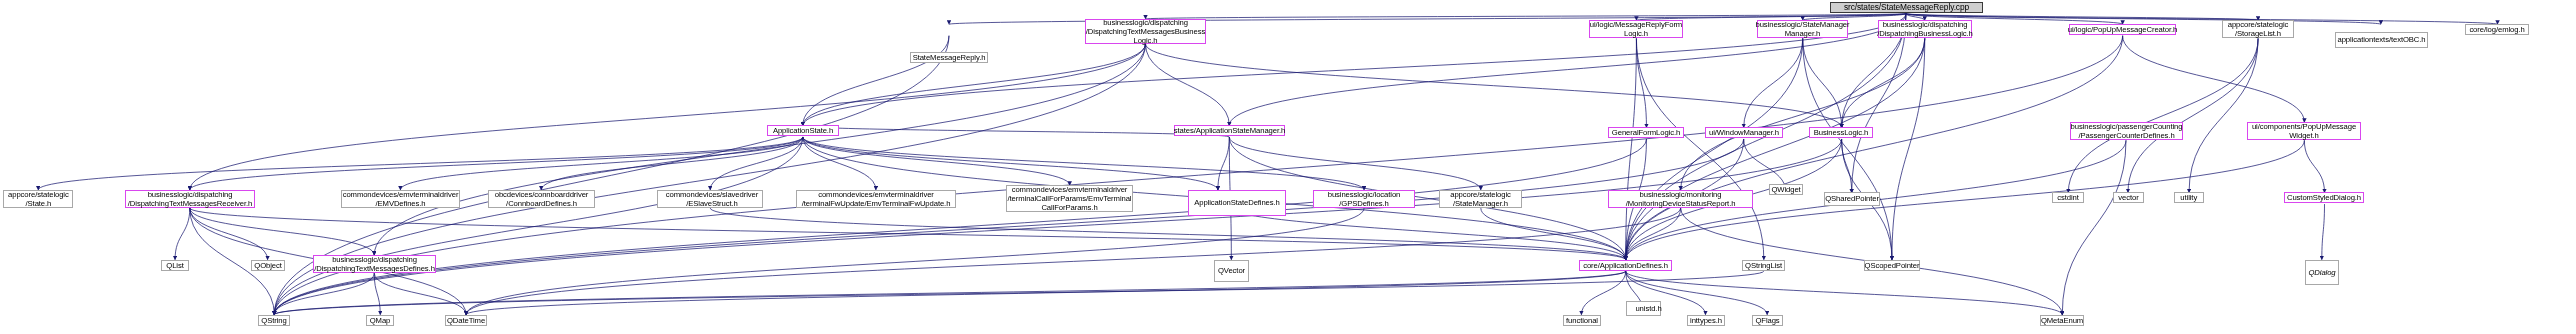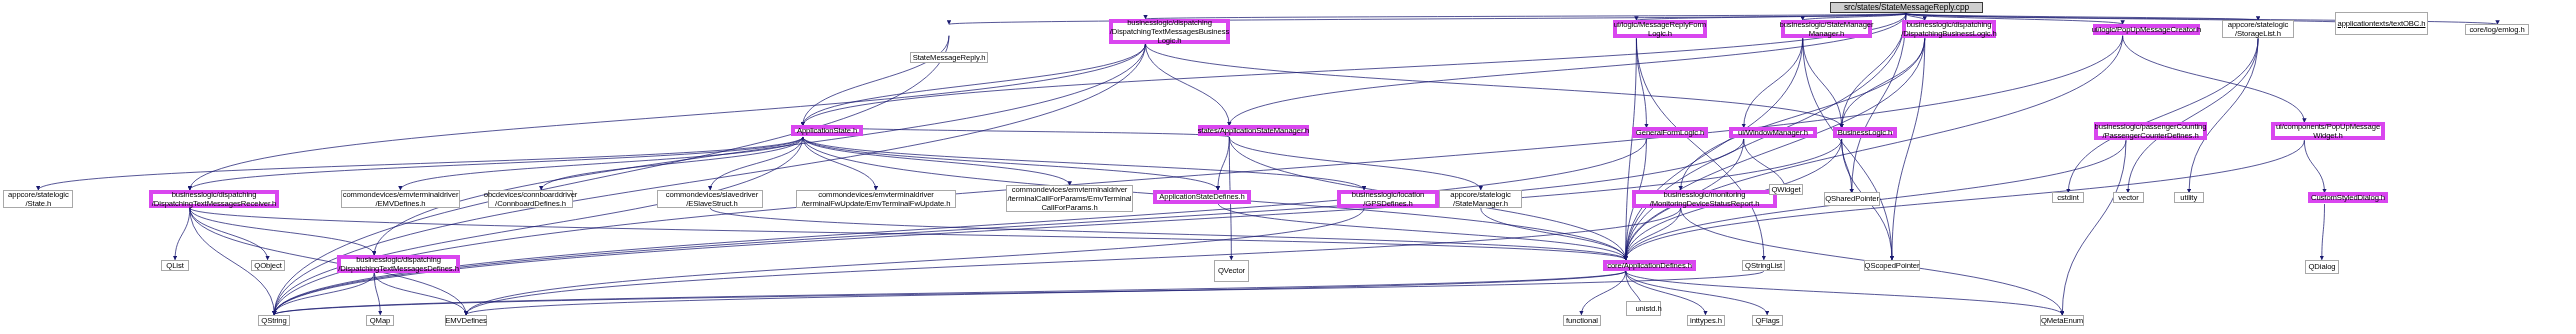--- a/index.html
+++ b/index.html
@@ -20,21 +20,21 @@
     font-size:7.7px;
     line-height:1.18;
     text-align:center;
     display:flex;
     align-items:center;
     justify-content:center;
     white-space:pre-line;
     padding:0.7px 2px;
     letter-spacing:-0.1px;
   }
-  .node.strong{border:4px solid #d946ef;margin-left:24px;}
+  .node.strong{border:1px solid #d946ef;}
   .node.title{background:#cfcfcf;border:0.7px solid #3a3a3a;font-size:8.4px;}
 </style>
 </head>
 <body>
 
 <div id="canvas">
   <svg id="edges" xmlns="http://www.w3.org/2000/svg" viewBox="0 0 3841 499" width="2576" height="335">
     <defs>
       <marker id="arrow" viewBox="0 0 10 10" refX="9" refY="5" markerWidth="6" markerHeight="6" orient="auto-start-reverse">
         <path d="M 0 0 L 10 5 L 0 10 z" fill="#191970"></path>
@@ -144,71 +144,71 @@
 Logic.h</div>
       <div class="node strong" style="left: 1589px; top: 20px; width: 94px; height: 18px;">ui/logic/MessageReplyForm
 Logic.h</div>
       <div class="node strong" style="left: 1757px; top: 20px; width: 91px; height: 18px;">businesslogic/StateManager
 Manager.h</div>
       <div class="node strong" style="left: 1878px; top: 20px; width: 94px; height: 18px;">businesslogic/dispatching
 /DispatchingBusinessLogic.h</div>
       <div class="node strong" style="left: 2069px; top: 24px; width: 107px; height: 11.4px;">ui/logic/PopUpMessageCreator.h</div>
       <div class="node " style="left: 2222px; top: 20px; width: 72px; height: 18px;">appcore/statelogic
 /StorageList.h</div>
-      <div class="node " style="left: 2335px; top: 12px; width: 93px; height: 23px; text-decoration: underline;">applicationtexts/textOBC.h</div>
+      <div class="node " style="left: 2335px; top: 32px; width: 93px; height: 16px;">applicationtexts/textOBC.h</div>
       <div class="node " style="left: 2465px; top: 24px; width: 64px; height: 11.4px;">core/log/emlog.h</div>
       <div class="node strong" style="left: 767px; top: 125px; width: 72px; height: 11.4px;">ApplicationState.h</div>
       <div class="node strong" style="left: 1174px; top: 125px; width: 111px; height: 11.4px;">states/ApplicationStateManager.h</div>
       <div class="node strong" style="left: 1608px; top: 127px; width: 76px; height: 11.4px;">GeneralFormLogic.h</div>
-      <div class="node strong" style="left: 1705px; top: 127px; width: 88px; height: 11.4px;">ui/WindowManager.h</div>
+      <div class="node strong" style="left: 1705px; top: 127px; width: 78px; height: 11.4px;">ui/WindowManager.h</div>
       <div class="node strong" style="left: 1809px; top: 127px; width: 64px; height: 11.4px;">BusinessLogic.h</div>
       <div class="node strong" style="left: 2070px; top: 122px; width: 113px; height: 18px;">businesslogic/passengerCounting
 /PassengerCounterDefines.h</div>
       <div class="node strong" style="left: 2247px; top: 122px; width: 114px; height: 18px;">ui/components/PopUpMessage
 Widget.h</div>
       <div class="node " style="left: 3.4px; top: 190px; width: 70px; height: 18px;">appcore/statelogic
 /State.h</div>
       <div class="node strong" style="left: 125px; top: 190px; width: 130px; height: 18px;">businesslogic/dispatching
 /DispatchingTextMessagesReceiver.h</div>
       <div class="node " style="left: 341px; top: 190px; width: 119px; height: 18px;">commondevices/emvterminaldriver
 /EMVDefines.h</div>
-      <div class="node " style="left: 488px; top: 190px; width: 85px; height: 18px;">obcdevices/connboarddriver
+      <div class="node " style="left: 488px; top: 190px; width: 107px; height: 18px;">obcdevices/connboarddriver
 /ConnboardDefines.h</div>
       <div class="node " style="left: 657px; top: 190px; width: 106px; height: 18px; padding-left: 6px;">commondevices/slavedriver
 /ESlaveStruct.h</div>
       <div class="node " style="left: 796px; top: 190px; width: 160px; height: 18px;">commondevices/emvterminaldriver
 /terminalFwUpdate/EmvTerminalFwUpdate.h</div>
       <div class="node " style="left: 1006px; top: 185px; width: 127px; height: 27px;">commondevices/emvterminaldriver
 /terminalCallForParams/EmvTerminal
 CallForParams.h</div>
-      <div class="node strong" style="left: 1129px; top: 190px; width: 98px; height: 14px;">ApplicationStateDefines.h</div>
+      <div class="node strong" style="left: 1188px; top: 190px; width: 98px; height: 26px;">ApplicationStateDefines.h</div>
       <div class="node strong" style="left: 1313px; top: 190px; width: 102px; height: 18px;">businesslogic/location
 /GPSDefines.h</div>
       <div class="node " style="left: 1439px; top: 190px; width: 83px; height: 18px;">appcore/statelogic
 /StateManager.h</div>
       <div class="node strong" style="left: 1608px; top: 190px; width: 145px; height: 18px;">businesslogic/monitoring
 /MonitoringDeviceStatusReport.h</div>
       <div class="node " style="left: 1769px; top: 184px; width: 34px; height: 11.4px;">QWidget</div>
       <div class="node " style="left: 1824px; top: 192px; width: 56px; height: 14px;">QSharedPointer</div>
       <div class="node " style="left: 2052px; top: 192px; width: 32px; height: 11.4px;">cstdint</div>
       <div class="node " style="left: 2113px; top: 192px; width: 31px; height: 11.4px;">vector</div>
       <div class="node " style="left: 2174px; top: 192px; width: 29.5px; height: 11.4px;">utility</div>
       <div class="node strong" style="left: 2284px; top: 192px; width: 80px; height: 11.4px;">CustomStyledDialog.h</div>
       <div class="node " style="left: 161px; top: 260px; width: 28px; height: 11.4px;">QList</div>
       <div class="node " style="left: 251px; top: 260px; width: 34px; height: 11.4px;">QObject</div>
       <div class="node strong" style="left: 313px; top: 255px; width: 123px; height: 18px;">businesslogic/dispatching
 /DispatchingTextMessagesDefines.h</div>
       <div class="node " style="left: 1214px; top: 260px; width: 35px; height: 22px;">QVector</div>
       <div class="node strong" style="left: 1579px; top: 260px; width: 93px; height: 11.4px;">core/ApplicationDefines.h</div>
       <div class="node " style="left: 1742px; top: 260px; width: 43px; height: 11.4px;">QStringList</div>
       <div class="node " style="left: 1864px; top: 260px; width: 56px; height: 11.4px;">QScopedPointer</div>
-      <div class="node " style="left: 2305px; top: 260px; width: 34px; height: 14px;">QDialog</div>
+      <div class="node " style="left: 2305px; top: 260px; width: 34px; height: 25px; font-style: italic;">QDialog</div>
       <div class="node " style="left: 258px; top: 315px; width: 32px; height: 11.4px;">QString</div>
       <div class="node " style="left: 366px; top: 315px; width: 28px; height: 11.4px;">QMap</div>
-      <div class="node " style="left: 445px; top: 315px; width: 42px; height: 11.4px;">EMVDefines</div>
+      <div class="node " style="left: 445px; top: 315px; width: 42px; height: 11.4px;">QDateTime</div>
       <div class="node " style="left: 1563px; top: 315px; width: 38px; height: 11.4px;">functional</div>
       <div class="node " style="left: 1626px; top: 301px; width: 35px; height: 15px; padding-left: 12px;">unistd.h</div>
       <div class="node " style="left: 1687px; top: 315px; width: 38px; height: 11.4px;">inttypes.h</div>
       <div class="node " style="left: 1752px; top: 315px; width: 31px; height: 11.4px;">QFlags</div>
       <div class="node " style="left: 2040px; top: 315px; width: 44px; height: 11.4px;">QMetaEnum</div>
     </div>
 </div>
 
 
 </body></html>

